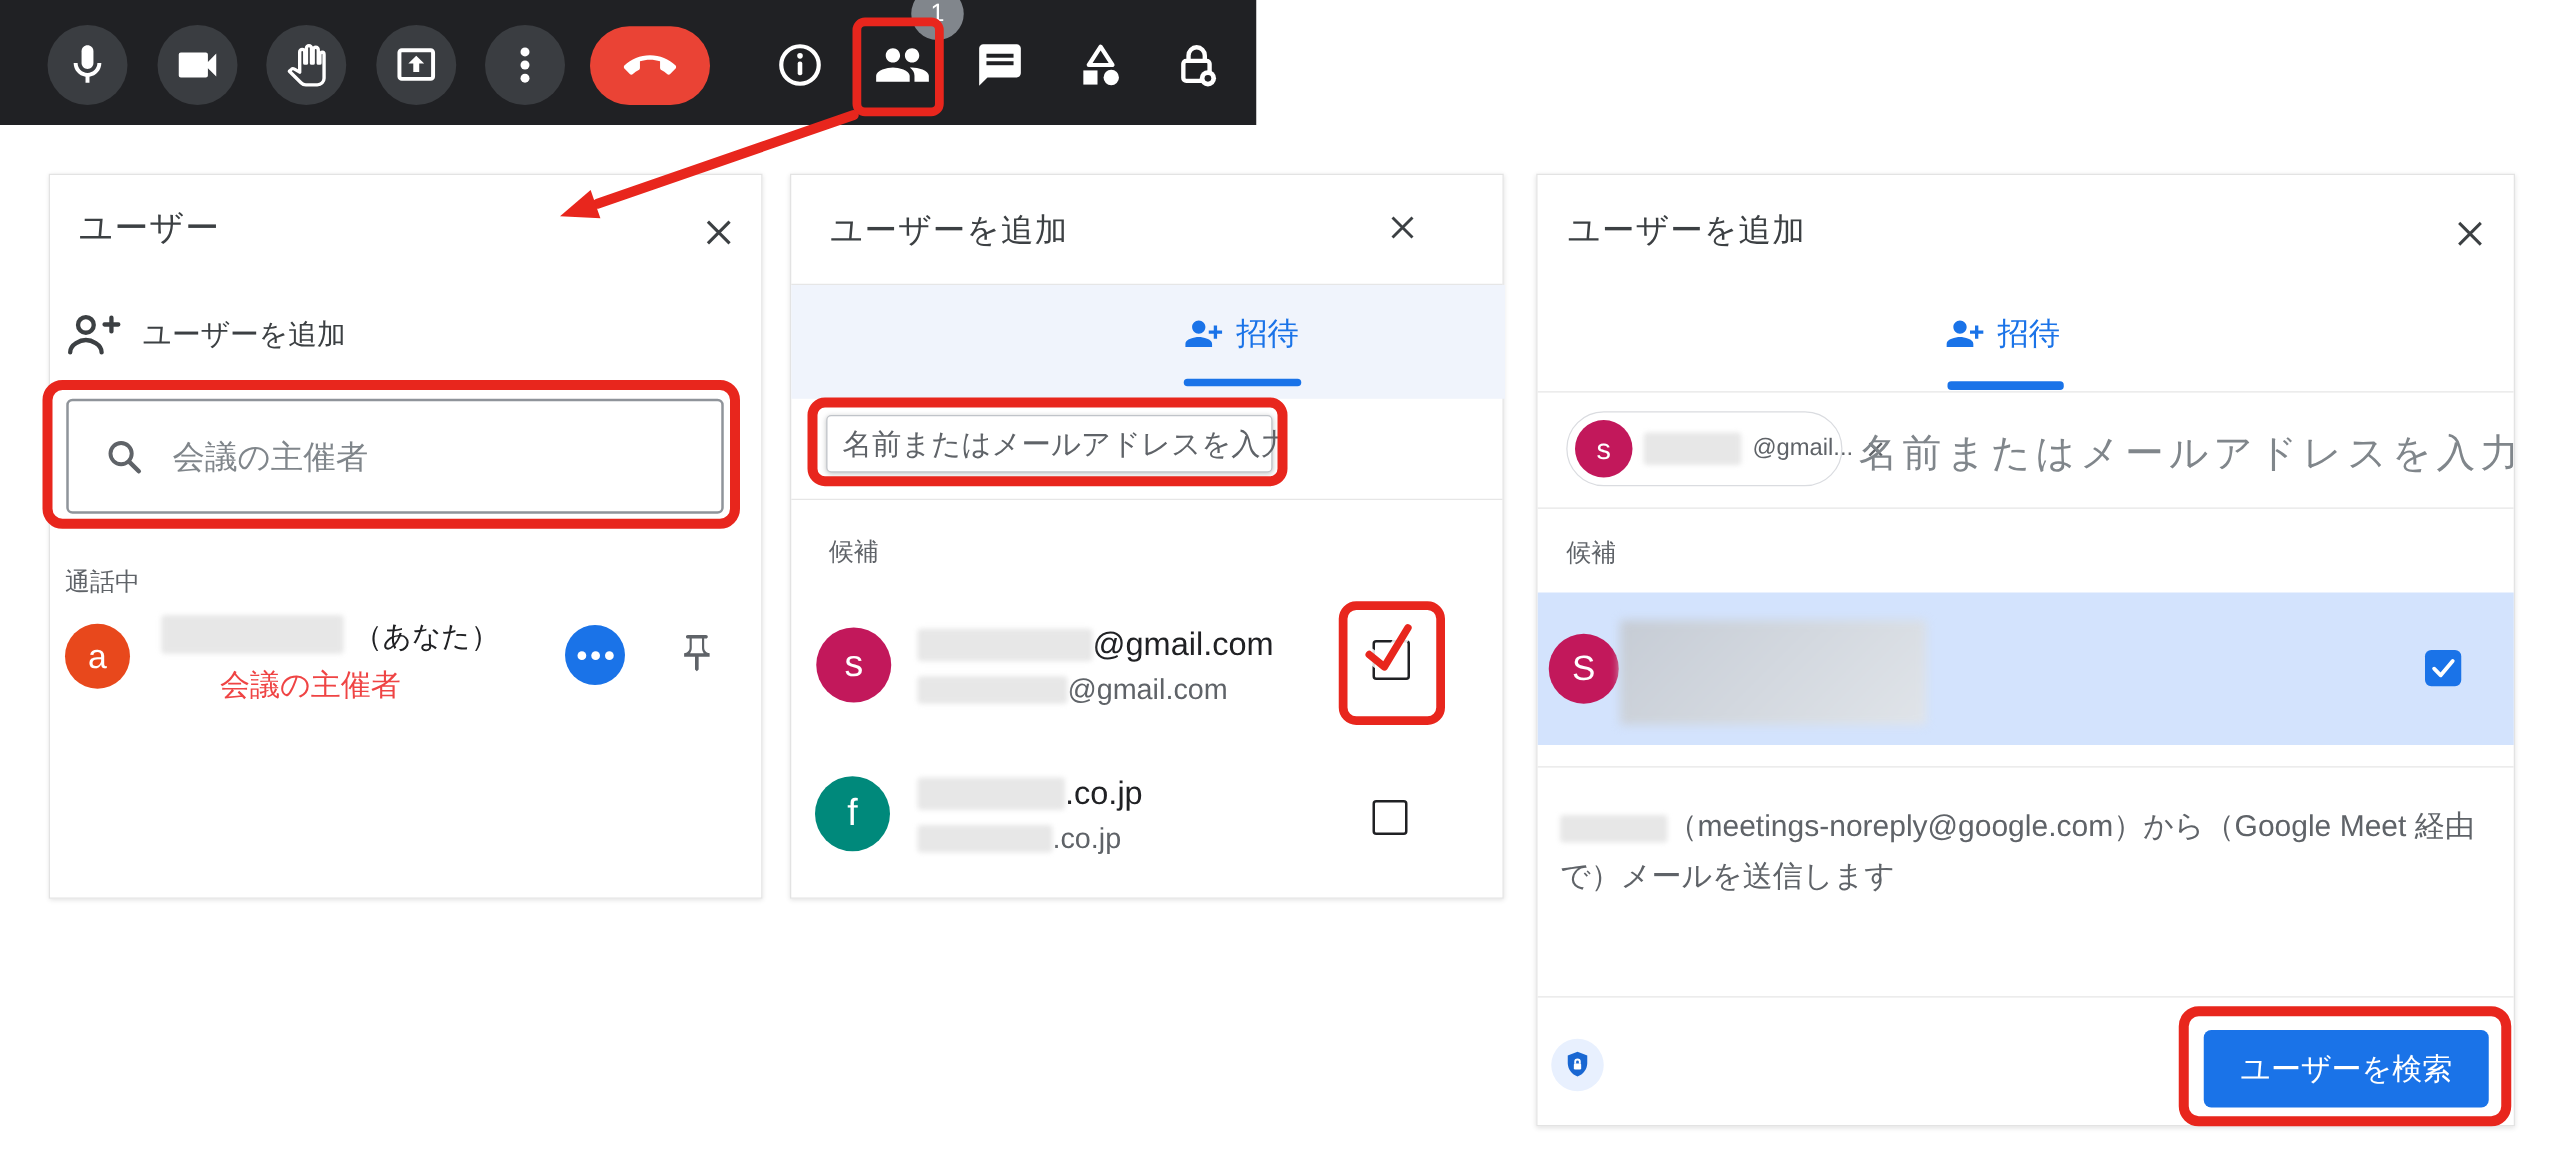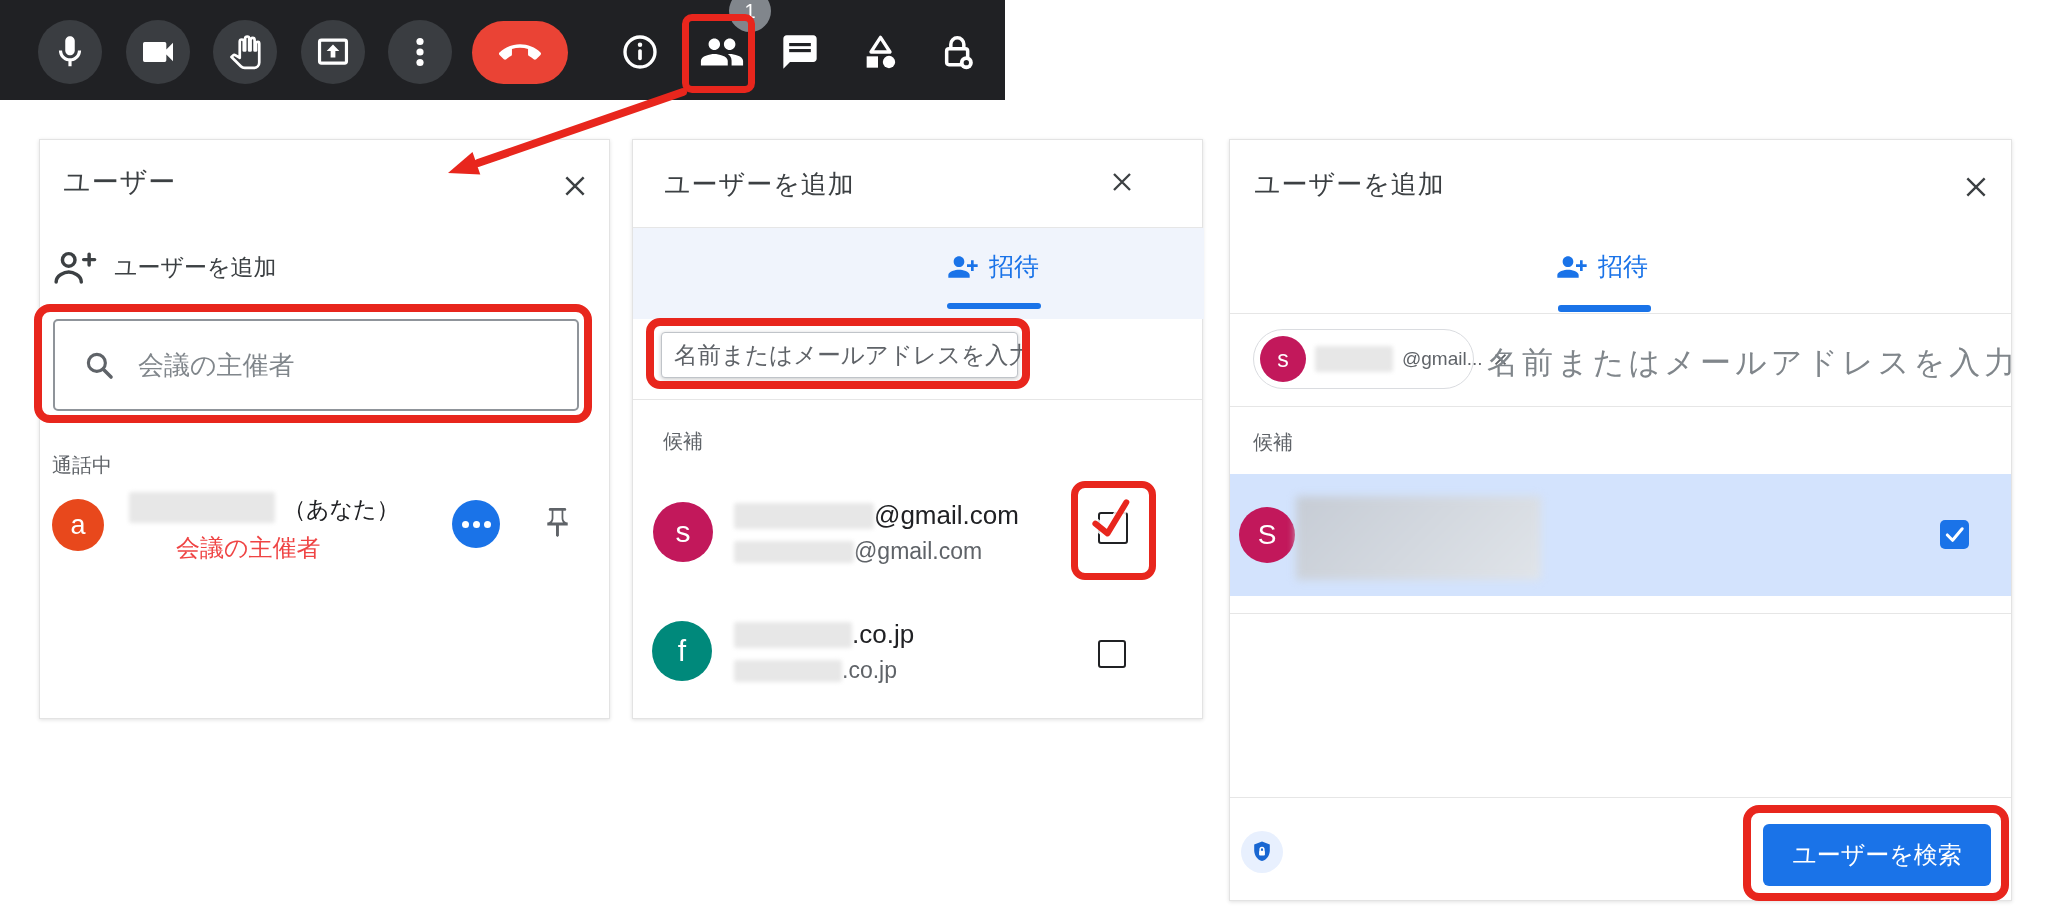--- a/index.html
+++ b/index.html
@@ -260,20 +260,22 @@
     <div class="bluecheck" style="left:710px;top:46px;width:29px;height:29px;">
       <svg width="23" height="23" viewBox="0 0 24 24">
         <path d="M4.5 12.5 10 18 20 6" stroke="#fff" stroke-width="3.2" fill="none" stroke-linecap="round" stroke-linejoin="round"></path>
       </svg>
     </div>
   </div>
 
   <div class="divider" style="top:473px;"></div>
 
   <div class="abs" style="left:18px;top:502px;">
+    <div class="mailline"><span class="blur" style="width:86px;height:22px;"></span><span>（meetings-noreply@google.com）から（Google Meet 経由</span></div>
+    <div class="mailline">で）メールを送信します</div>
   </div>
 
   <div class="divider" style="top:657px;"></div>
 
   <div class="abs" style="left:11px;top:691px;width:42px;height:42px;border-radius:50%;background:#e8f0fe;display:flex;align-items:center;justify-content:center;">
     <svg width="26" height="26" viewBox="0 0 24 24">
       <path fill="#1967d2" d="M12 2.2 4.8 5v5.6c0 4.5 3.07 8.7 7.2 9.8 4.13-1.1 7.2-5.3 7.2-9.8V5L12 2.2z"></path>
       <path d="M10.3 11v-1.4a1.7 1.7 0 0 1 3.4 0V11" fill="none" stroke="#fff" stroke-width="1.4"></path>
       <rect x="9.3" y="10.9" width="5.4" height="4.4" rx=".9" fill="#fff"></rect>
     </svg>

